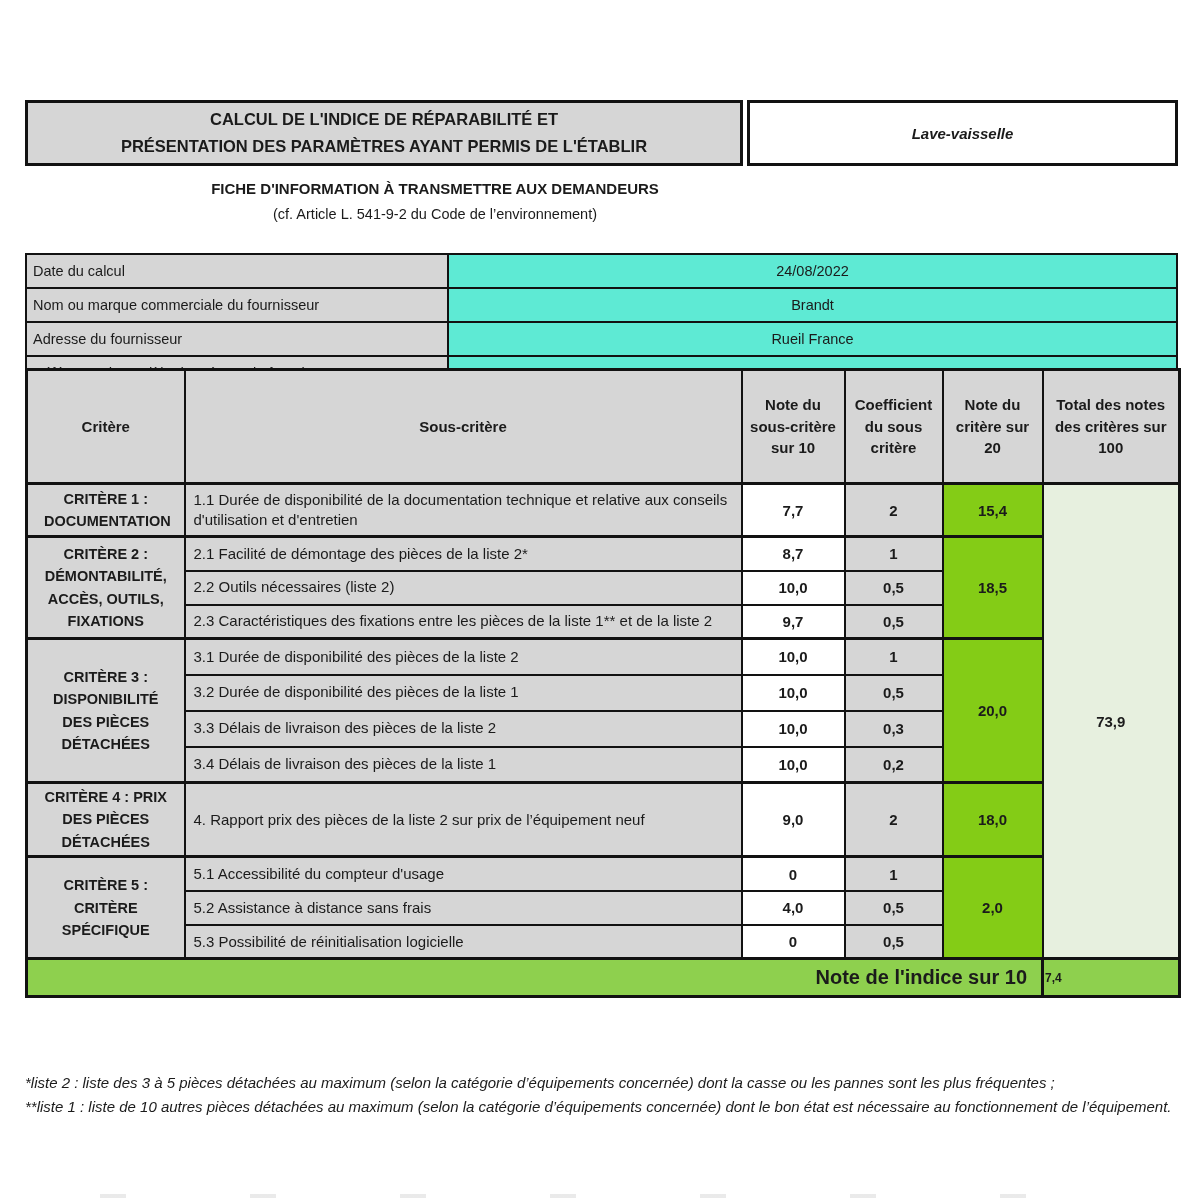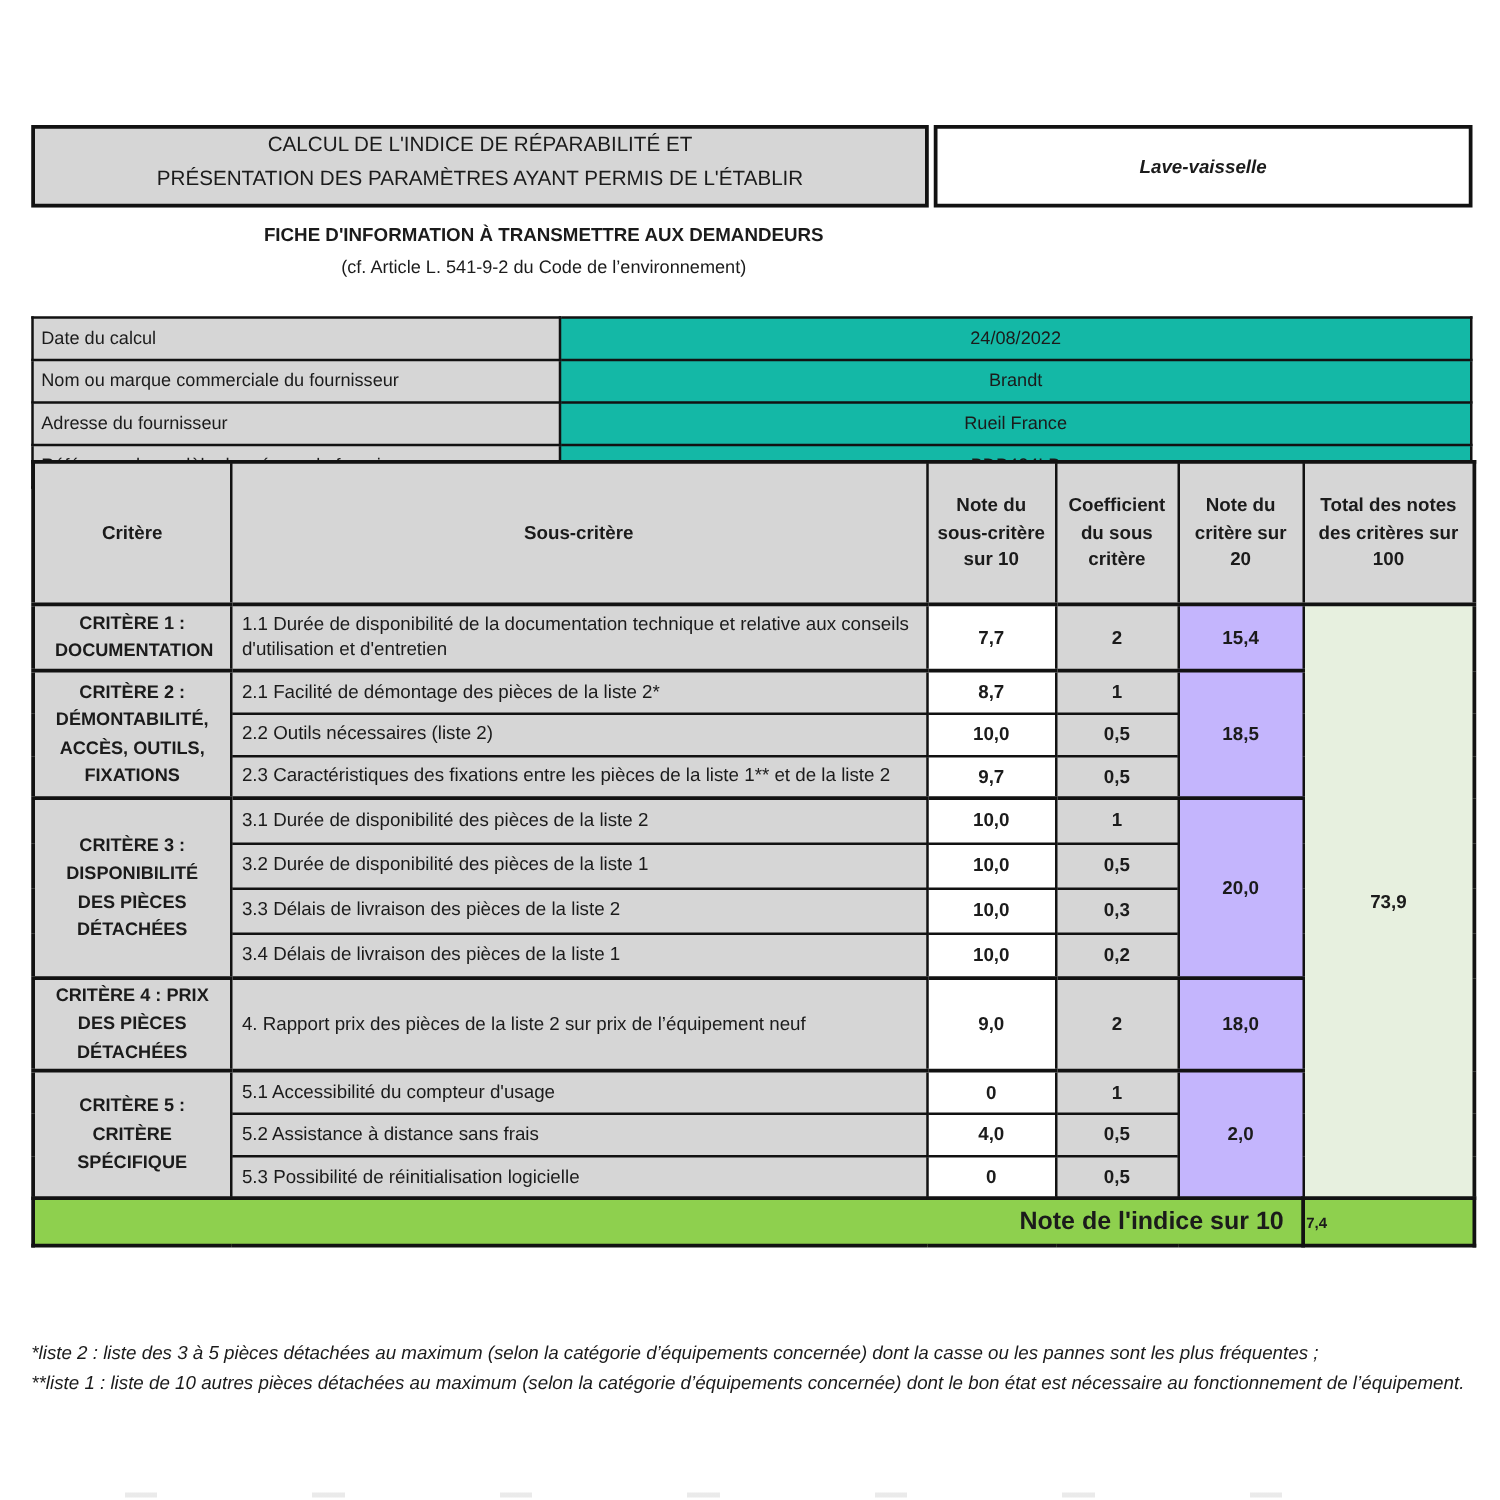--- a/index.html
+++ b/index.html
@@ -8,54 +8,54 @@
     font-family:"Liberation Sans", sans-serif;
     color:#1b1b1b;
     -webkit-font-smoothing:antialiased;
   }
   .page { position:relative; width:1200px; height:1200px; overflow:hidden; }
 
   
   .title-row { position:absolute; top:100px; left:25px; width:1153px; display:flex; gap:4px; }
   .title-box {
     width:712px; height:60px; background:#d6d6d6; border:3px solid #121212;
-    display:flex; flex-direction:column; justify-content:flex-start; align-items:center;
-    font-weight:normal; font-size:16.5px; line-height:1.65; text-align:center;
+    display:flex; flex-direction:column; justify-content:center; align-items:center;
+    font-weight:bold; font-size:16.5px; line-height:1.65; text-align:center;
   }
   .product-box {
     flex:1; height:60px; background:#ffffff; border:3px solid #121212;
     display:flex; justify-content:center; align-items:center;
     font-weight:bold; font-style:italic; font-size:15px;
   }
 
   
   .subtitle { position:absolute; top:180px; left:25px; width:820px; text-align:center; }
   .subtitle .l1 { font-weight:bold; font-size:15px; }
   .subtitle .l2 { font-weight:normal; font-size:14.5px; margin-top:9px; }
 
   
   table { border-collapse:collapse; table-layout:fixed; }
   .info-table { position:absolute; top:253px; left:25px; width:1153px; border:2px solid #121212; }
   .info-table td { border:2px solid #121212; height:20px; font-size:14.5px; padding:6px 6px; }
   .info-label { background:#d6d6d6; text-align:left; width:408px; }
-  .info-value { background:#14b8a6; text-align:center; }
+  .info-value { background:#5eead4; text-align:center; }
 
   
   .main-table { position:absolute; top:368px; left:25px; width:1153px; border:3px solid #121212; }
   .main-table td, .main-table th { border:2px solid #121212; font-size:15px; }
   .main-table th { background:#d6d6d6; font-weight:bold; text-align:center; line-height:1.45; padding:4px 2px; }
   .hdr-row { height:114px; }
   td.crit {
     background:#d6d6d6; font-weight:bold; text-align:center;
     font-size:14.5px; line-height:1.55; padding:2px 16px; vertical-align:middle;
   }
   td.sub { background:#d6d6d6; text-align:left; padding:2px 8px; line-height:1.35; vertical-align:middle; }
   td.score { background:#ffffff; font-weight:bold; text-align:center; }
   td.coef { background:#d6d6d6; font-weight:bold; text-align:center; }
-  td.n20 { background:#c4b5fd; font-weight:bold; text-align:center; }
+  td.n20 { background:#84cc16; font-weight:bold; text-align:center; }
   td.total { background:#e7f0df; font-weight:bold; text-align:center; font-size:15px; }
   tr.gt > td { border-top:3px solid #121212; }
   tr.r-tall { height:53px; }
   tr.r-std { height:34px; }
   tr.r-med { height:36px; }
   tr.r-c4 { height:60px; }
   .index-row { height:38px; }
   .index-row td { border:3px solid #121212; }
   td.index-label {
     background:#8ed04e; font-weight:bold; font-size:20px;

